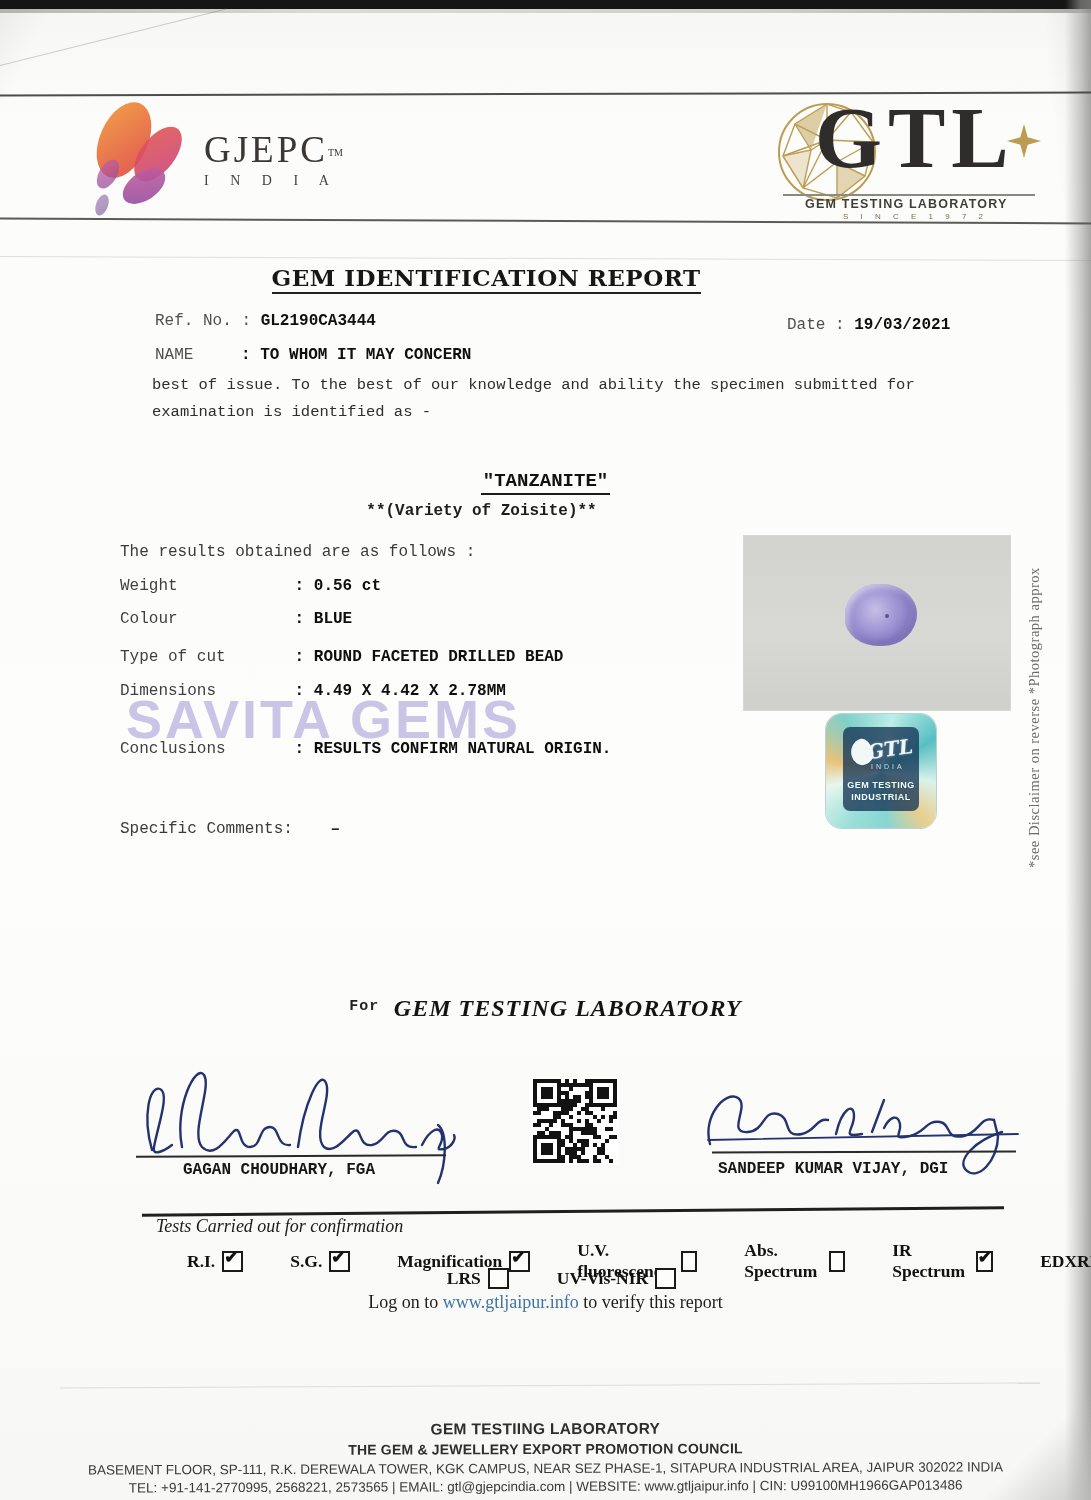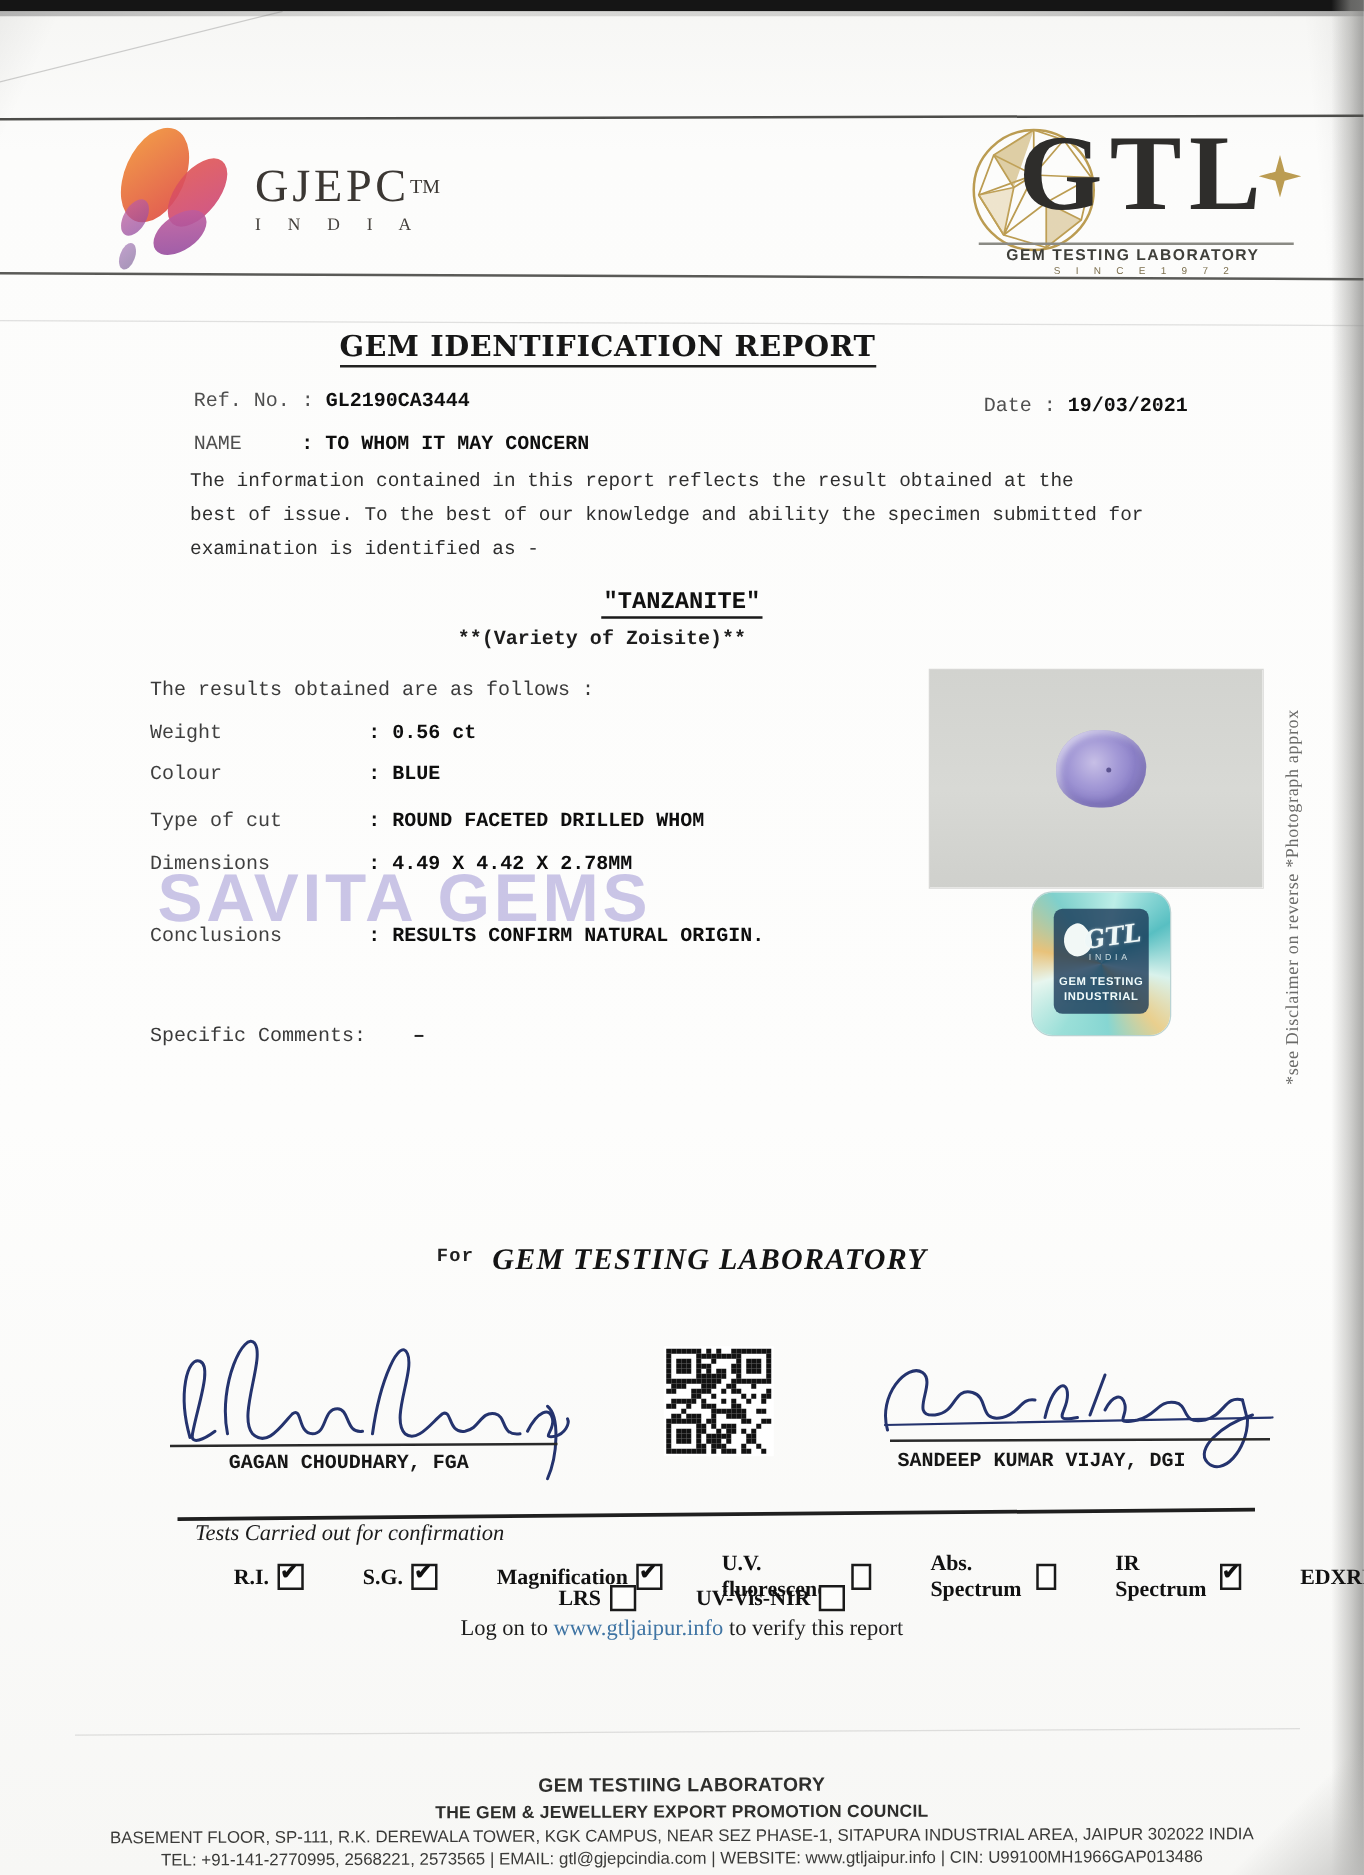--- a/index.html
+++ b/index.html
@@ -21,21 +21,21 @@
   .fold-br{position:absolute;right:-40px;bottom:-46px;width:150px;height:150px;background:linear-gradient(315deg,#bdbdbb 20%,rgba(200,200,198,0) 65%);transform:rotate(0deg);}
 
   
   .band-line-top{position:absolute;left:0;top:93px;width:1091px;height:2px;background:#4d4d4a;transform:rotate(-.15deg);}
   .band-line-bot{position:absolute;left:0;top:220px;width:1091px;height:2px;background:#5a5a57;transform:rotate(.25deg);}
 
   .gjepc{position:absolute;left:86px;top:102px;width:330px;height:112px;}
   .gjepc svg{position:absolute;left:0;top:0;}
   .gjepc-text{position:absolute;left:118px;top:26px;font-family:"Liberation Serif",serif;}
   .gjepc-name{font-size:37px;letter-spacing:3px;color:#3b3733;font-weight:500;}
-  .gjepc-tm{font-size:16px;vertical-align:super;color:#3b3733;letter-spacing:0;}
+  .gjepc-tm{font-size:10px;vertical-align:super;color:#3b3733;letter-spacing:0;}
   .gjepc-sub{margin-top:2px;font-size:14px;letter-spacing:9px;color:#46423e;font-family:"Liberation Serif",serif;}
 
   .gtl{position:absolute;left:775px;top:96px;width:285px;height:122px;}
   .gtl-ball{position:absolute;left:0;top:4px;}
   .gtl-word{position:absolute;left:40px;top:-8px;font-family:"Liberation Serif",serif;font-weight:700;font-size:86px;letter-spacing:6px;color:#2e2d2b;}
   .gtl-star{position:absolute;left:232px;top:28px;}
   .gtl-rule{position:absolute;left:8px;top:98px;width:252px;height:2px;background:#8a8a84;}
   .gtl-lab{position:absolute;left:30px;top:101px;font-size:12.5px;letter-spacing:1.2px;color:#3f3f3a;font-weight:600;}
   .gtl-since{position:absolute;left:68px;top:116px;font-size:8px;letter-spacing:5px;color:#7c6f4e;}
 
@@ -189,21 +189,20 @@
   <div class="daterow mono">
     <span class="lbl">Date :</span>
     <span class="val">19/03/2021</span>
   </div>
   <div class="namerow mono">
     <span class="lbl">NAME</span>
     <span class="val colon">: TO WHOM IT MAY CONCERN</span>
   </div>
 
   <div class="intro mono">
-    <div>The information contained in this report reflects the result obtained at the</div>
     <div>best of issue. To the best of our knowledge and ability the specimen submitted for</div>
     <div>examination is identified as -</div>
   </div>
 
   <div class="gemname mono">
     <span>"TANZANITE"</span>
   </div>
   <div class="gemvariety mono">**(Variety of Zoisite)**</div>
 
   <div class="results-head mono">The results obtained are as follows :</div>
@@ -211,21 +210,21 @@
   <div class="rrow mono" style="top:577px">
     <span class="rlabel">Weight</span>
     <span class="rvalue">: 0.56  ct</span>
   </div>
   <div class="rrow mono" style="top:610px">
     <span class="rlabel">Colour</span>
     <span class="rvalue">: BLUE</span>
   </div>
   <div class="rrow mono" style="top:648px">
     <span class="rlabel">Type of cut</span>
-    <span class="rvalue">: ROUND FACETED DRILLED WHOM</span>
+    <span class="rvalue">: ROUND FACETED DRILLED BEAD</span>
   </div>
   <div class="rrow mono" style="top:682px">
     <span class="rlabel">Dimensions</span>
     <span class="rvalue">: 4.49 X 4.42 X 2.78MM</span>
   </div>
   <div class="rrow mono" style="top:740px">
     <span class="rlabel">Conclusions</span>
     <span class="rvalue">: RESULTS CONFIRM NATURAL ORIGIN.</span>
   </div>
 

